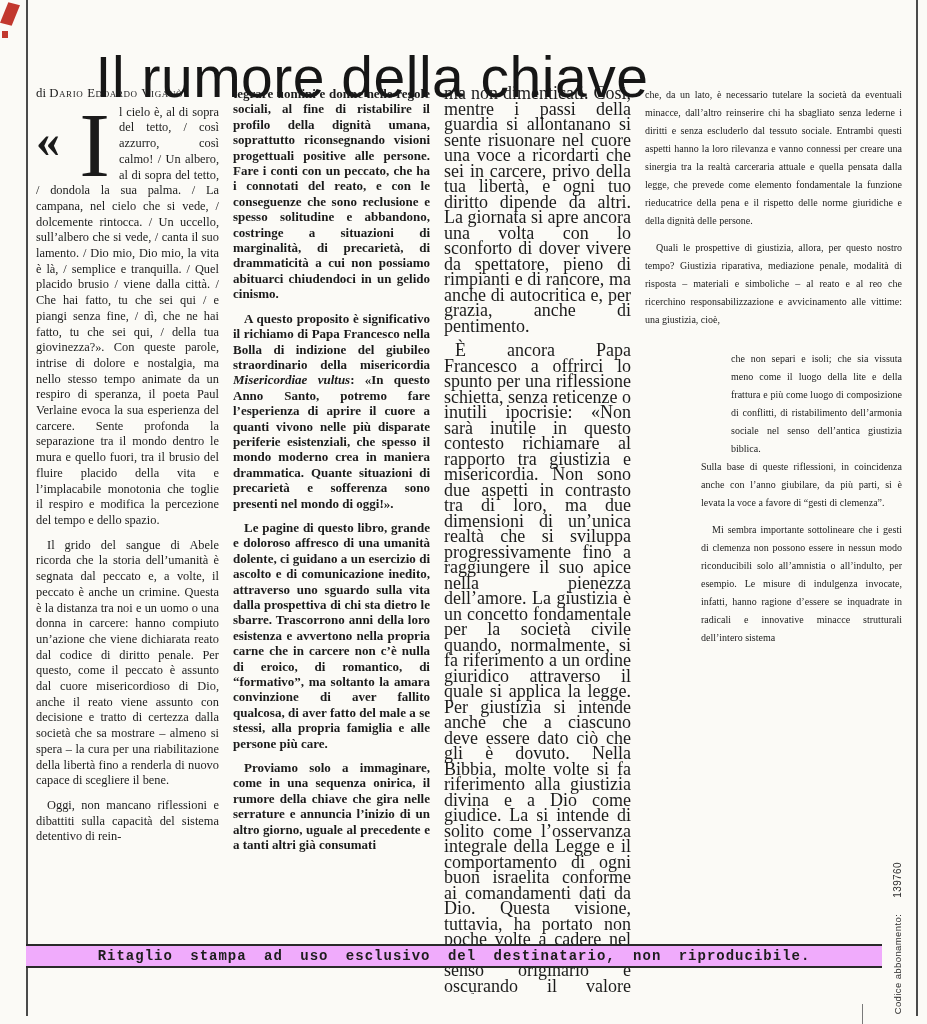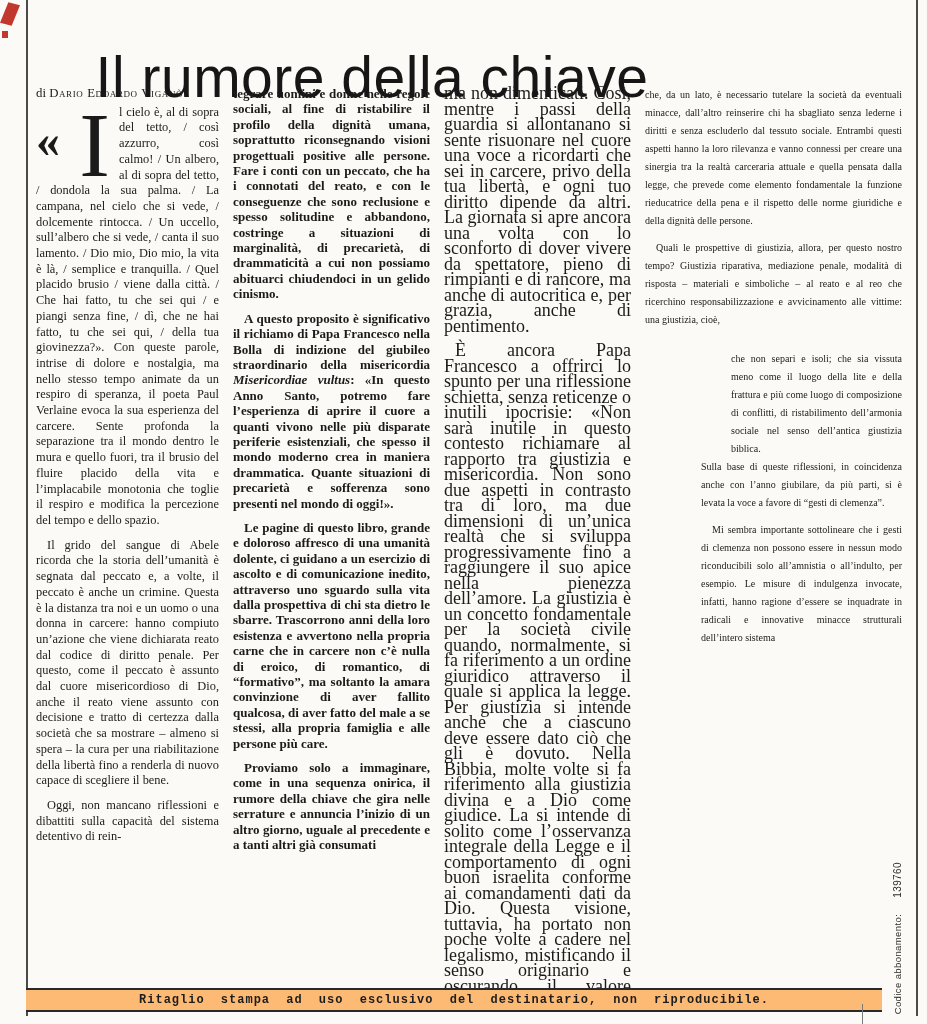--- a/index.html
+++ b/index.html
@@ -34,26 +34,26 @@
   .para .sc{font-variant:small-caps;letter-spacing:0.6px;}
   .byline{font-size:12.8px;margin-bottom:3px;text-align:left;}
   .ind-deep{margin-left:86px;margin-top:21px;}
   .ind-med{margin-left:56px;}
   
   .drop{float:left;width:78px;height:76px;position:relative;margin:2px 5px 0 0;}
   .drop .guillemet{position:absolute;left:0;top:10px;font-size:48px;line-height:1;font-weight:700;}
   .drop .dropletter{position:absolute;right:4px;top:-8px;font-size:92px;line-height:1;font-weight:500;}
   
   .strip{
-    position:absolute;left:26px;top:988px;width:856px;height:20px;
+    position:absolute;left:26px;top:944px;width:856px;height:20px;
     border-top:2px solid #2a2a2a;border-bottom:2px solid #2a2a2a;
     display:flex;align-items:center;justify-content:center;
     font-family:"Liberation Mono","DejaVu Sans Mono",monospace;
-    font-size:12px;font-weight:700;letter-spacing:1px;word-spacing:8px;color:#1d1d1d;
-    background:#fdba74;
+    font-size:14px;font-weight:700;letter-spacing:1px;word-spacing:8px;color:#1d1d1d;
+    background:#f0abfc;
   }
   
   .vcode{
     position:absolute;right:24px;bottom:10px;
     writing-mode:vertical-rl;transform:rotate(180deg);
     font-family:"Liberation Sans","DejaVu Sans",sans-serif;
     font-size:9.5px;color:#2e2e2e;letter-spacing:0.4px;white-space:nowrap;
   }
   .vcode .vgap{display:inline-block;inline-size:16px;block-size:1px;}
   .vcode .vnum{font-size:10px;}

